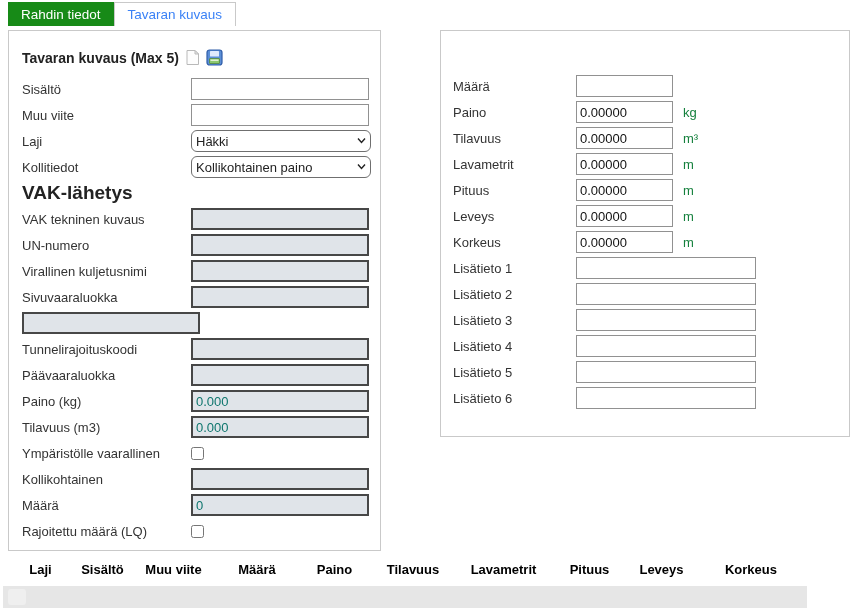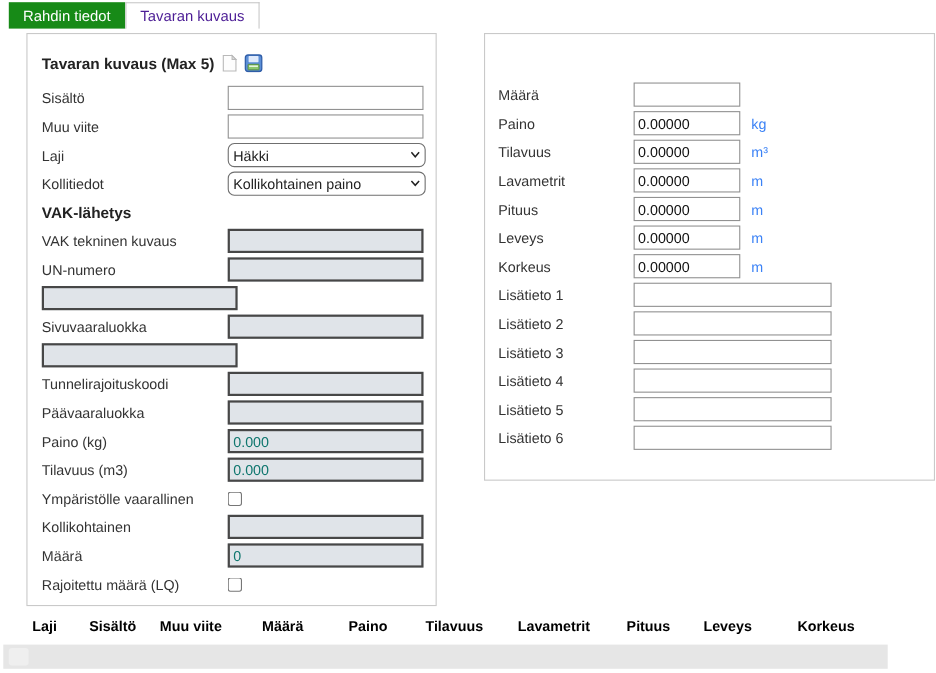--- a/index.html
+++ b/index.html
@@ -4,52 +4,52 @@
 <style>
   * { box-sizing: border-box; margin: 0; padding: 0; }
   html,body { background:#fff; }
   body { font-family: "Liberation Sans", "DejaVu Sans", sans-serif; color:#333; }
   .stage { position:relative; width:851px; height:612px; background:#fff; overflow:hidden; }
 
   
   .tabbar { position:absolute; left:8px; top:2px; display:flex; }
   .tab { height:24px; display:flex; align-items:center; padding:0 13px; font-size:13.5px; cursor:pointer; }
   .tab.active { background:#178a17; color:#fff; }
-  .tab.inactive { background:#fff; color:#4c1d95; border:1px solid #c9c9c9; border-bottom:none; }
+  .tab.inactive { background:#fff; color:#3b82f6; border:1px solid #c9c9c9; border-bottom:none; }
 
   
   .panel { position:absolute; background:#fff; border:1px solid #c9c9c9; }
-  .panel-left  { left:24px;  top:30px; width:373px; height:521px; padding:18px 0 8px 13px; }
+  .panel-left  { left:8px;  top:30px; width:373px; height:521px; padding:18px 0 8px 13px; }
   .panel-right { left:440px; top:30px; width:410px; height:407px; padding:44px 0 0 12px; }
 
   .panel-title-row { display:flex; align-items:center; gap:5px; margin-bottom:12px; }
   .panel-title { font-size:14px; font-weight:bold; color:#222; white-space:nowrap; }
   .icon-btn { width:17px; height:17px; display:inline-flex; cursor:pointer; }
   .icon-btn svg { width:17px; height:17px; }
 
   .row { display:flex; align-items:center; height:22px; margin-bottom:4px; }
   .lbl { font-size:13px; color:#333; white-space:nowrap; }
   .panel-left  .lbl { width:169px; flex:0 0 169px; }
   .panel-right .lbl { width:123px; flex:0 0 123px; }
-  .subhead { font-size:14px; font-weight:bold; color:#222; }
+  .subhead { font-size:19px; font-weight:bold; color:#222; }
 
   input[type=text] { height:22px; font-size:13px; font-family:inherit; color:#111; padding:0 3px; background:#fff; border:1px solid #919191; }
   .w-left { width:178px; }
   .w-num  { width:97px; }
   .w-wide { width:180px; }
   input.disabled-field { background:#e0e4e9; border:2px solid #474747; color:#0f766e; }
   input.disabled-field:disabled { opacity:1; }
 
   .sel-wrap { position:relative; width:180px; height:22px; }
   select { appearance:none; -webkit-appearance:none; width:180px; height:22px; font-size:13px; font-family:inherit; color:#222; background:#fff; border:1px solid #6f6f6f; border-radius:6px; padding:0 18px 0 4px; }
   .sel-chevron { position:absolute; right:5px; top:7px; pointer-events:none; display:block; }
 
   input[type=checkbox] { width:13px; height:13px; margin:0; }
 
-  .unit { font-size:13px; color:#3b82f6; margin-left:10px; }
+  .unit { font-size:13px; color:#15803d; margin-left:10px; }
 
   
   .tbl-header { position:absolute; left:8px; top:562px; width:800px; display:flex; }
   .tbl-header .th { font-size:13px; font-weight:bold; color:#000; text-align:center; white-space:nowrap; }
   .th:nth-child(1){width:65px;} .th:nth-child(2){width:59px;} .th:nth-child(3){width:83px;}
   .th:nth-child(4){width:84px;} .th:nth-child(5){width:71px;} .th:nth-child(6){width:86px;}
   .th:nth-child(7){width:95px;} .th:nth-child(8){width:77px;} .th:nth-child(9){width:67px;}
   .th:nth-child(10){width:112px;}
   .tbl-empty-row { position:absolute; left:3px; top:586px; width:804px; height:22px; background:#e6e6e6; }
   .tbl-empty-chip { position:absolute; left:5px; top:3px; width:18px; height:16px; background:#efefef; border-radius:3px; }
@@ -122,20 +122,21 @@
     </div>
     <div class="row">
       <span class="lbl">VAK tekninen kuvaus</span>
       <input type="text" class="w-left disabled-field" disabled="" value="" style="">
     </div>
     <div class="row">
       <span class="lbl">UN-numero</span>
       <input type="text" class="w-left disabled-field" disabled="" value="" style="">
     </div>
     <div class="row">
+      <span class="lbl">Virallinen kuljetusnimi</span>
       <input type="text" class="w-left disabled-field" disabled="" value="" style="">
     </div>
     <div class="row">
       <span class="lbl">Sivuvaaraluokka</span>
       <input type="text" class="w-left disabled-field" disabled="" value="" style="">
     </div>
     <div class="row">
       <input type="text" class="w-left disabled-field" disabled="" value="" style="">
     </div>
     <div class="row">

